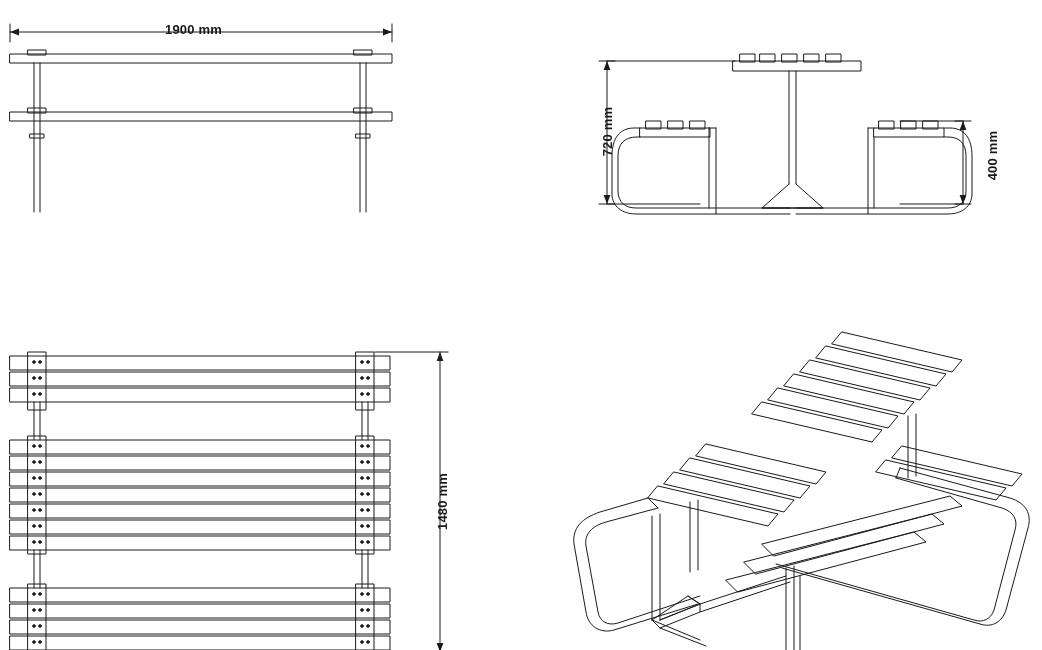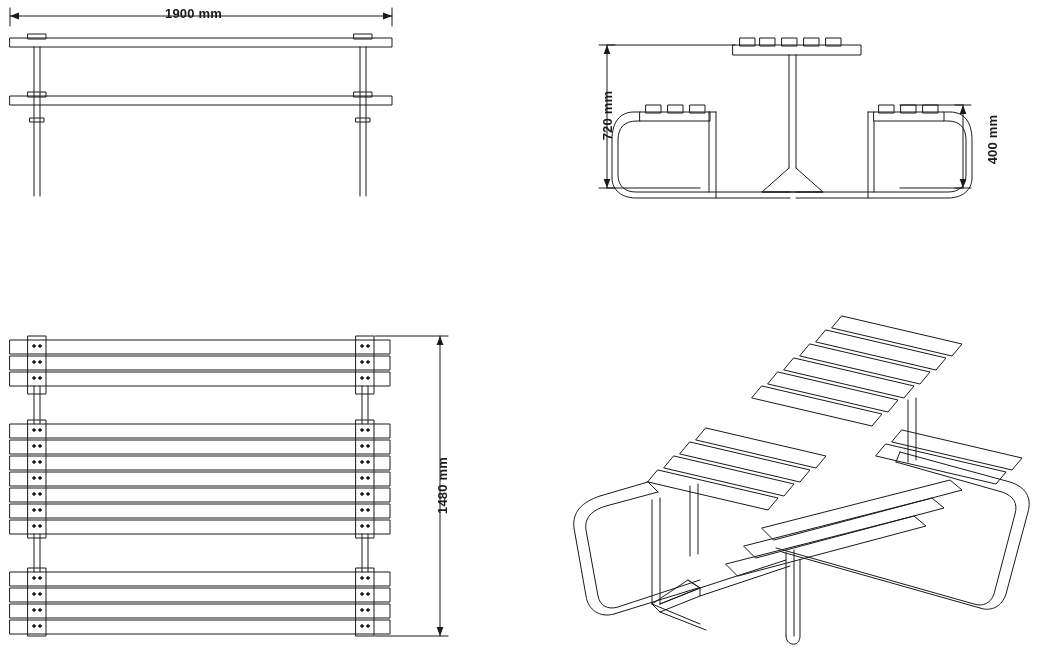--- a/index.html
+++ b/index.html
@@ -1,18 +1,18 @@
 <!DOCTYPE html>
 <html><head>
 <meta charset="utf-8">
 <style>
   html,body{margin:0;padding:0;background:#ffffff;}
   body{width:1042px;height:650px;position:relative;overflow:hidden;
        font-family:"Liberation Sans", sans-serif;color:#111;}
-  .stage{position:absolute;left:0;top:0;width:1042px;height:533px;}
+  .stage{position:absolute;left:0;top:16px;width:1042px;height:533px;}
   svg{display:block;}
   .dim-label{position:absolute;font-size:13px;font-weight:bold;color:#1a1a1a;
              letter-spacing:0.2px;white-space:nowrap;}
   .vfix{transform:rotate(-90deg);}
 </style>
 </head>
 <body>
 
 <div class="stage">
 

